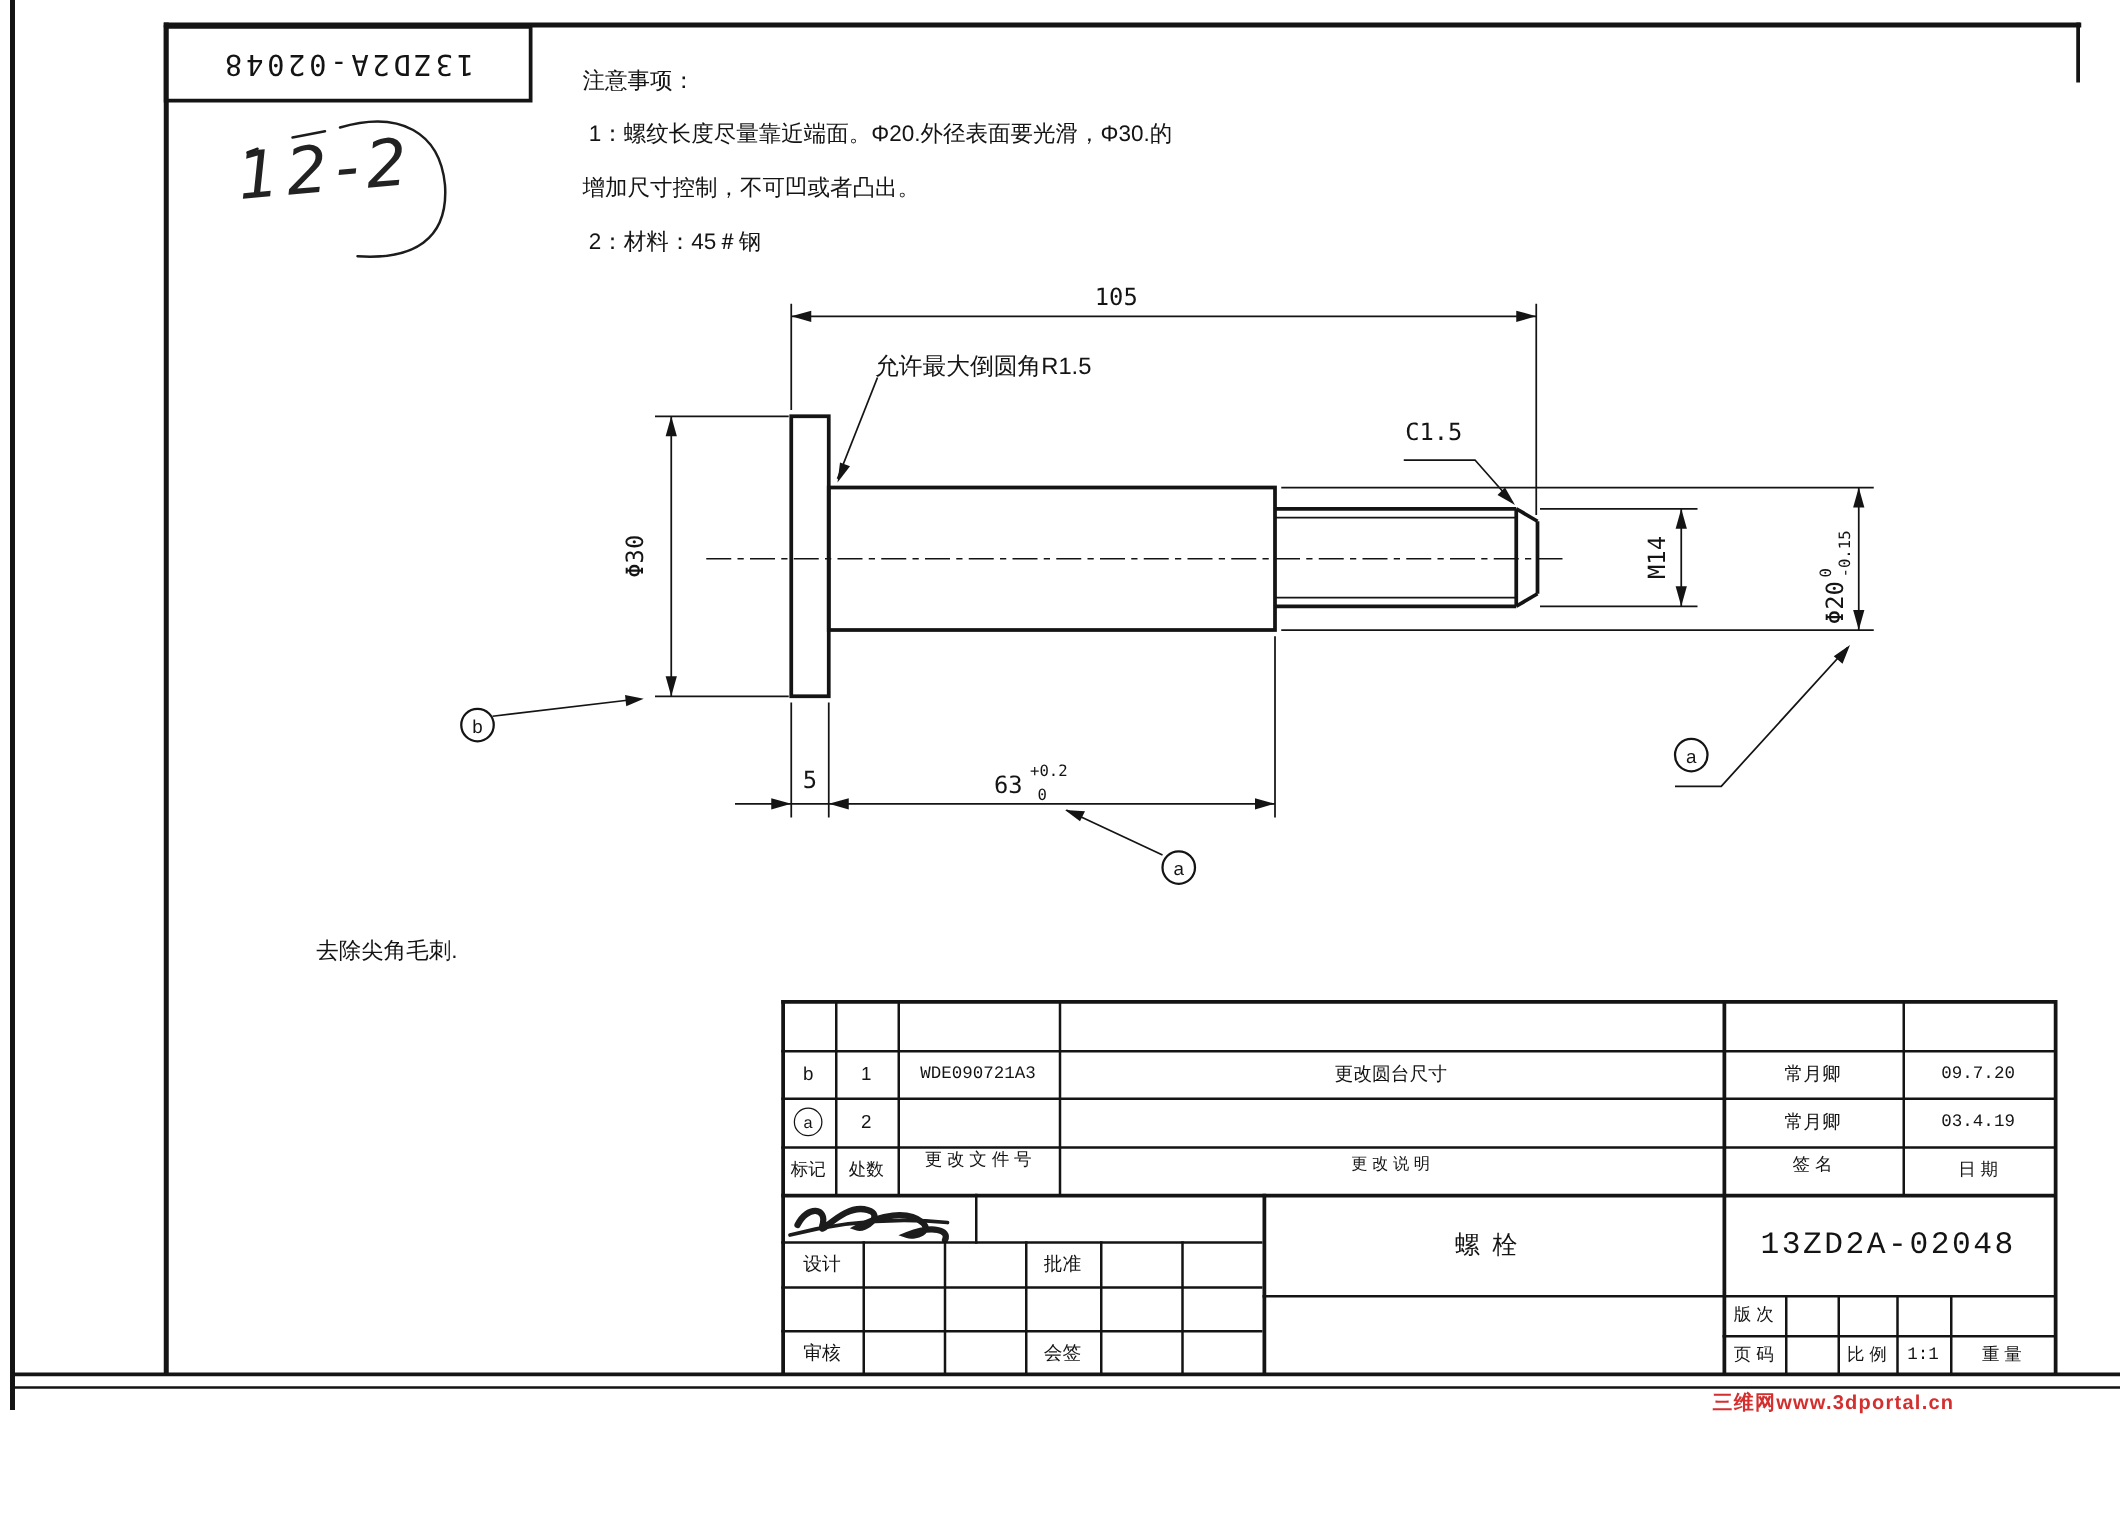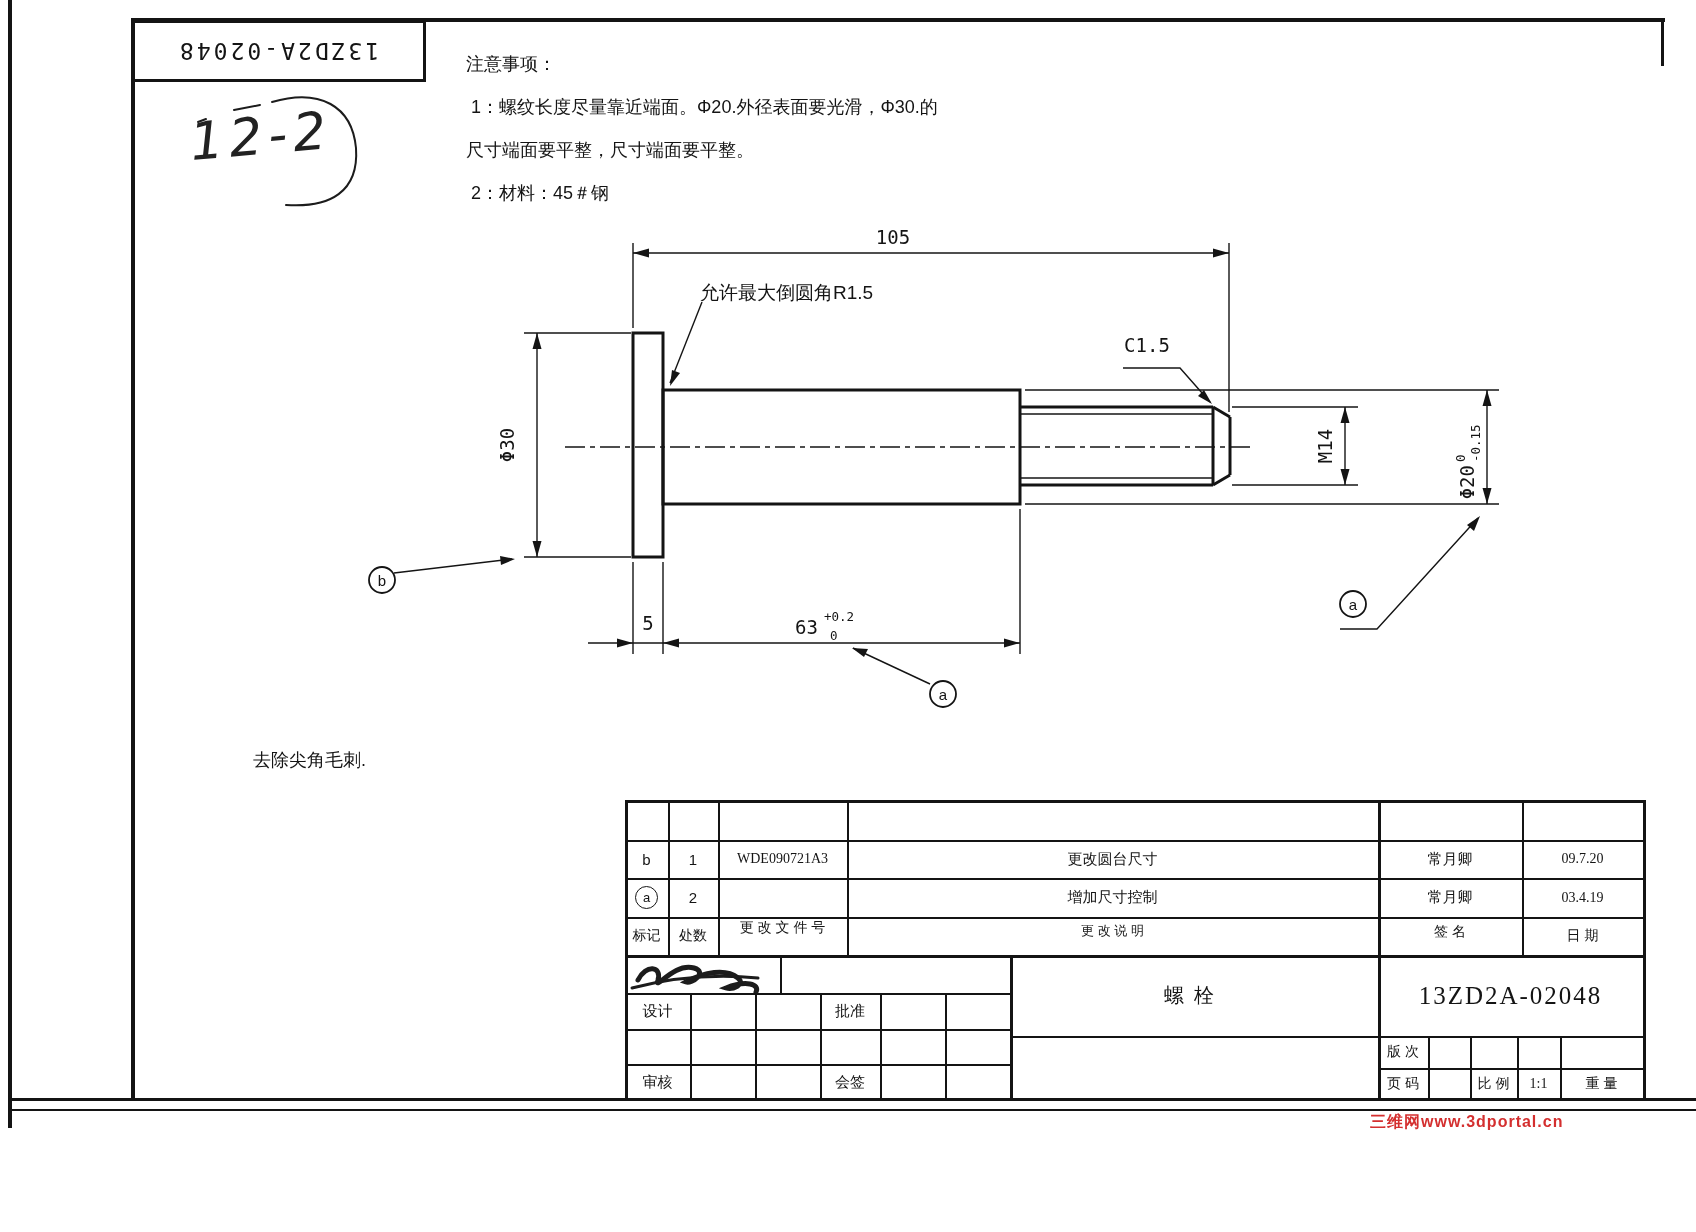--- a/index.html
+++ b/index.html
@@ -2,21 +2,21 @@
 <html><head>
 <meta charset="utf-8">
 <style>
   html,body{margin:0;padding:0;background:#e8e8e8;}
   #page{position:relative;width:1696px;height:1232px;background:#ffffff;overflow:hidden;
         font-family:"Liberation Sans",sans-serif;color:#141414;}
   .hl,.vl{position:absolute;background:#141414;}
   .lbl{position:absolute;display:flex;align-items:center;justify-content:center;
        color:#141414;white-space:pre;font-family:"Liberation Sans",sans-serif;}
   .left{justify-content:flex-start;}
-  .mono{font-family:Liberation Serif, serif;border-radius:12px;}
+  .mono{font-family:Liberation Mono, monospace;border-radius:12px;}
   svg{position:absolute;left:0;top:0;}
   .outline rect,.outline line{stroke:#141414;stroke-width:3;fill:none;}
   .thin line,.thin polyline{stroke:#141414;stroke-width:1.4;fill:none;}
   .cl{stroke:#141414;stroke-width:1.3;stroke-dasharray:20 5 5 5;}
   .ah polygon{fill:#141414;stroke:none;}
   .dt{font:19px "DejaVu Sans Mono",monospace;fill:#141414;}
   .ds{font:12.5px "DejaVu Sans Mono",monospace;fill:#141414;}
   .ct{font:19px "Liberation Sans",sans-serif;fill:#141414;}
   .bl circle{stroke:#141414;stroke-width:1.8;fill:none;}
   .bl text{font:15px "Liberation Sans",sans-serif;fill:#141414;text-anchor:middle;}
@@ -45,21 +45,21 @@
   <div class="hl" style="left:8px;top:1109px;width:1688px;height:2px"></div>
 
   <div class="docbox">
     <span>13ZD2A-02048</span>
   </div>
 
   <div class="hw">12-2</div>
 
   <div class="notes"><span>注意事项：</span><br>
 <span> 1：螺纹长度尽量靠近端面。Φ20.外径表面要光滑，Φ30.的</span><br>
-<span>尺寸端面要平整，尺寸端面要平整。</span><br>
+<span>增加尺寸控制，不可凹或者凸出。</span><br>
 <span> 2：材料：45＃钢</span></div>
 
   <div class="lbl left" style="left:253px;top:748px;width:220px;height:24px;font-size:18px">去除尖角毛刺.</div>
 
   <svg width="1696" height="1232" viewBox="0 0 1696 1232">
 
     <g class="hand">
       <path d="M 272,102 C 320,88 352,106 356,148 C 359,192 330,208 286,205" stroke-width="2"></path>
       <path d="M 234,110 L 260,105" stroke-width="2"></path>
       <path d="M 198,122 l 8,-3" stroke-width="2"></path>
@@ -197,21 +197,20 @@
   <div class="lbl mono" style="left:718px;top:840px;width:129px;height:38px;font-size:14px">WDE090721A3</div>
   <div class="lbl" style="left:847px;top:840px;width:531px;height:38px;font-size:15px">更改圆台尺寸</div>
   <div class="lbl" style="left:1378px;top:840px;width:144px;height:38px;font-size:15px">常月卿</div>
   <div class="lbl mono" style="left:1522px;top:840px;width:121px;height:38px;font-size:14px">09.7.20</div>
 
   <div class="lbl" style="left:625px;top:878px;width:43px;height:39px">
     <span class="circ">a</span>
   </div>
   <div class="lbl" style="left:668px;top:878px;width:50px;height:39px;font-size:15px">2</div>
   <div class="lbl mono" style="left:718px;top:878px;width:129px;height:39px;font-size:14px"></div>
-  <div class="lbl" style="left:847px;top:878px;width:531px;height:39px;font-size:15px">增加尺寸控制</div>
   <div class="lbl" style="left:1378px;top:878px;width:144px;height:39px;font-size:15px">常月卿</div>
   <div class="lbl mono" style="left:1522px;top:878px;width:121px;height:39px;font-size:14px">03.4.19</div>
 
   <div class="lbl" style="left:625px;top:917px;width:43px;height:38px;font-size:14px">标记</div>
   <div class="lbl" style="left:668px;top:917px;width:50px;height:38px;font-size:14px">处数</div>
   <div class="lbl" style="left:718px;top:917px;width:129px;height:22px;font-size:14px">更 改 文 件 号</div>
   <div class="lbl" style="left:847px;top:917px;width:531px;height:28px;font-size:13px">更 改 说 明</div>
   <div class="lbl" style="left:1378px;top:917px;width:144px;height:30px;font-size:14px">签 名</div>
   <div class="lbl" style="left:1522px;top:917px;width:121px;height:38px;font-size:14px">日 期</div>
 

